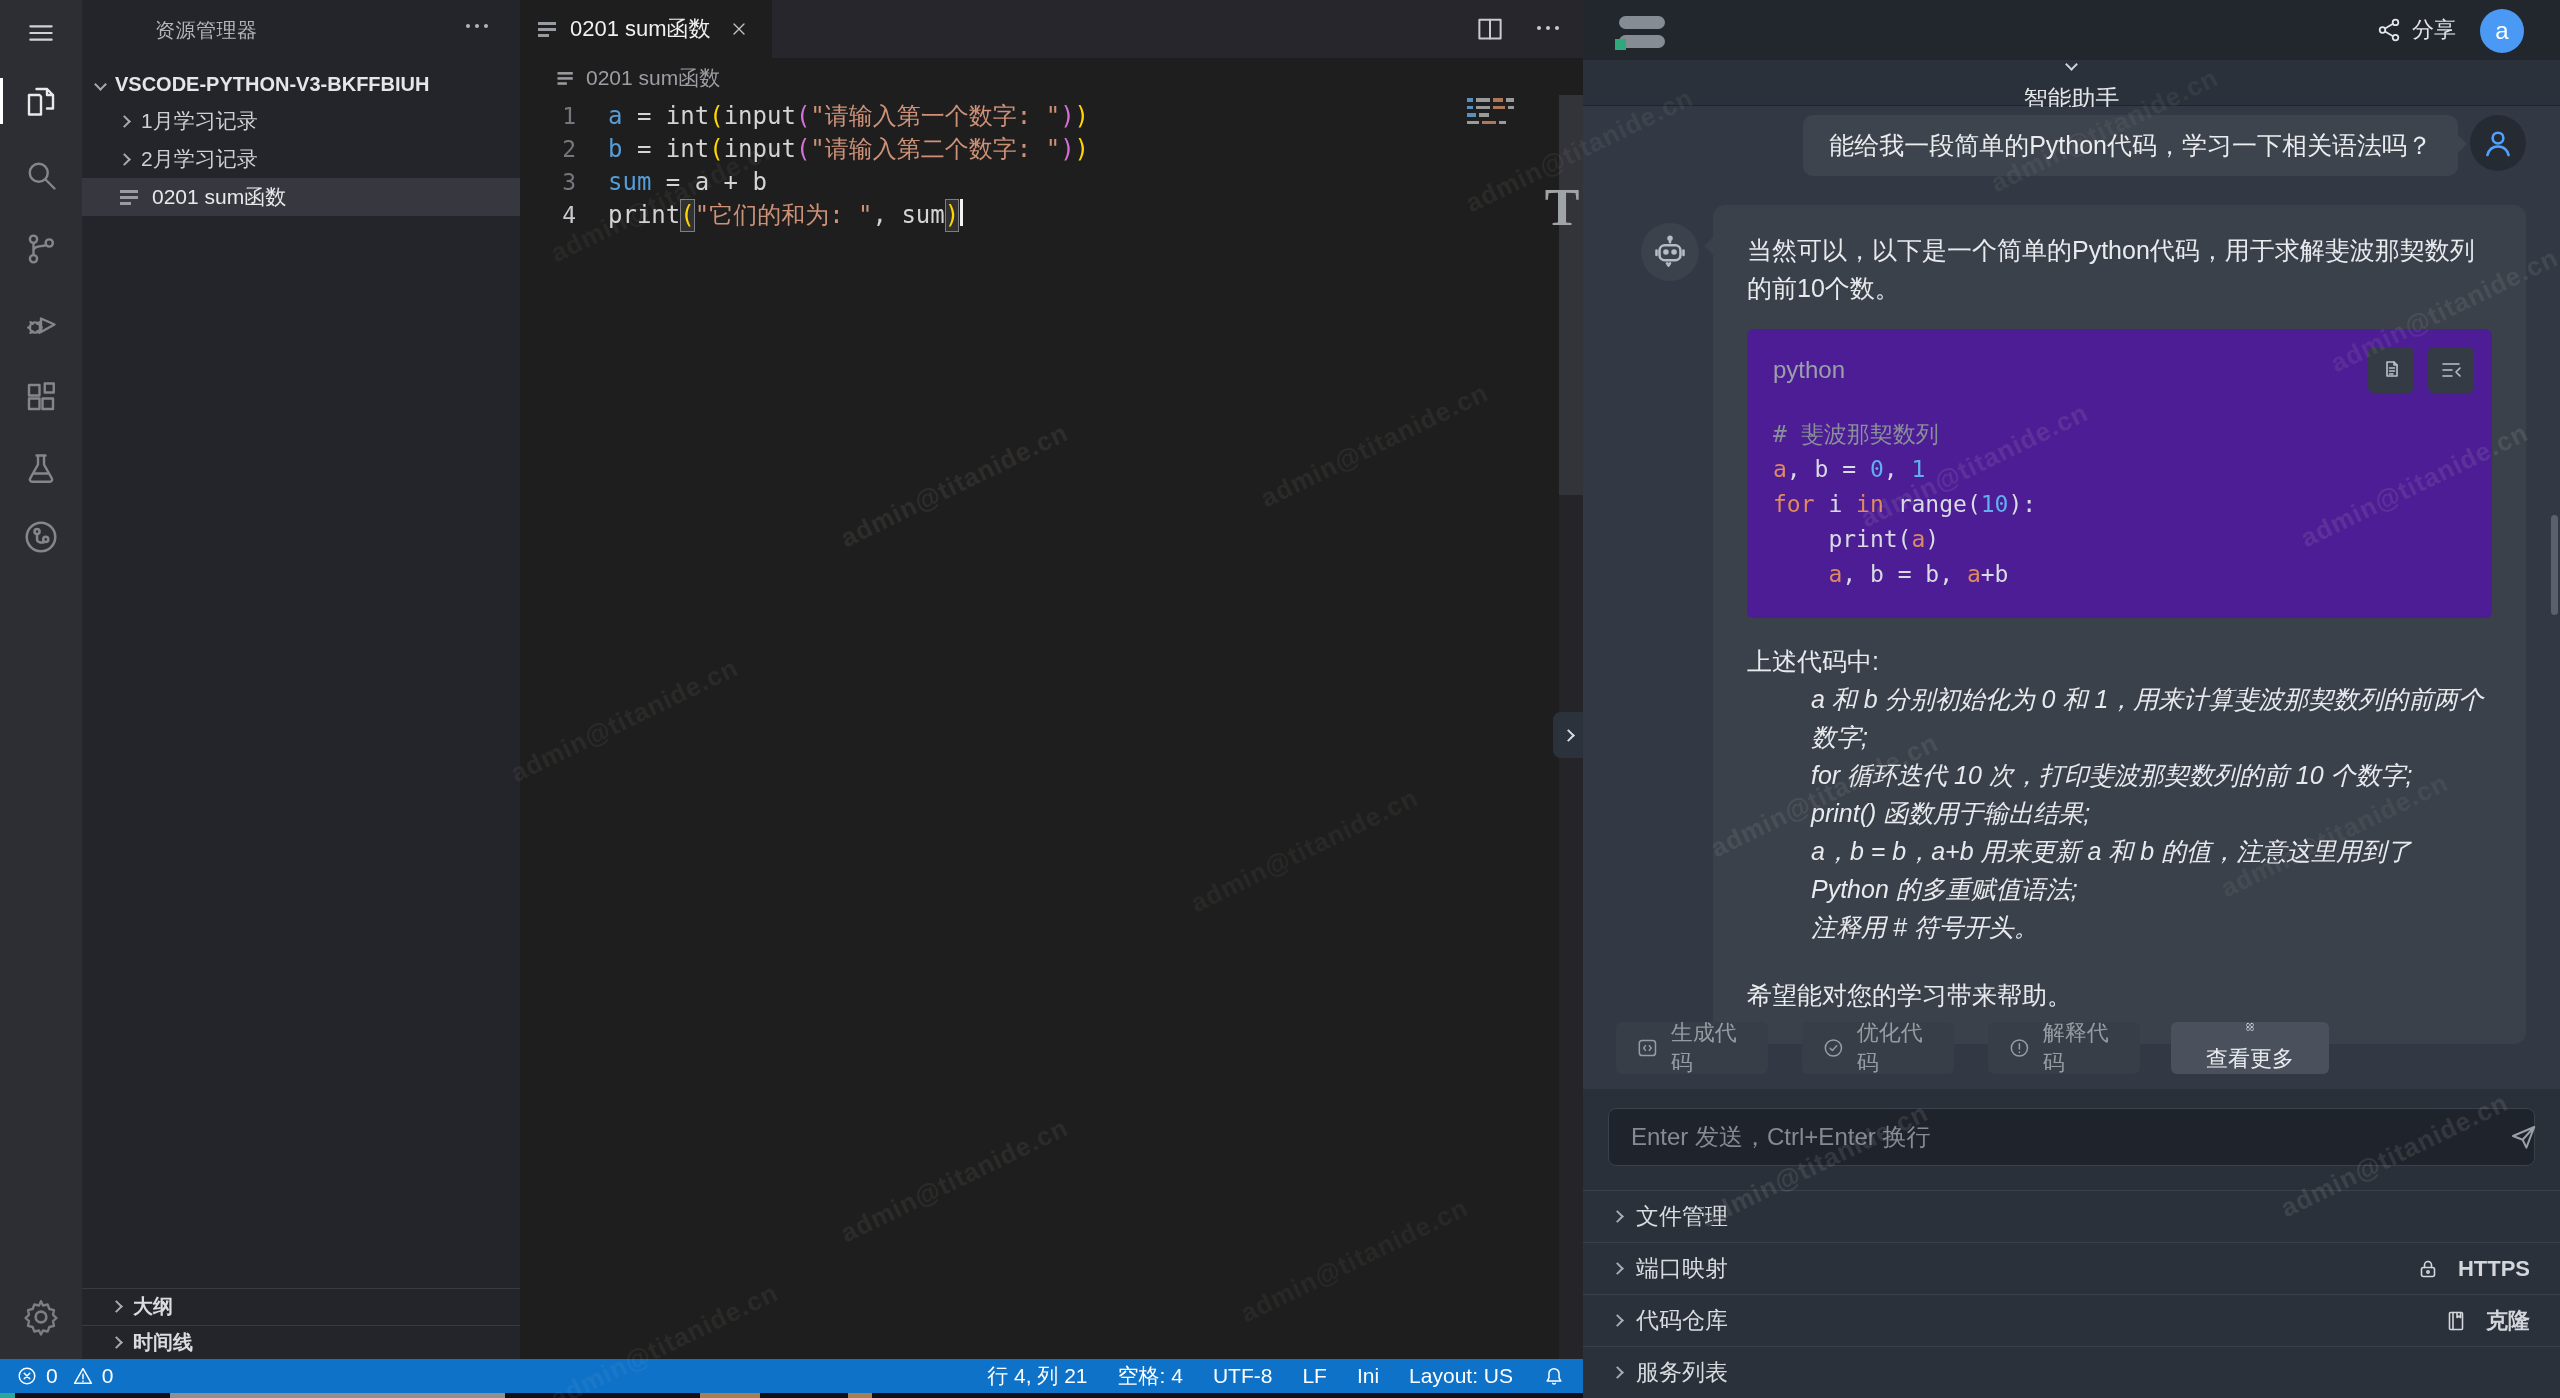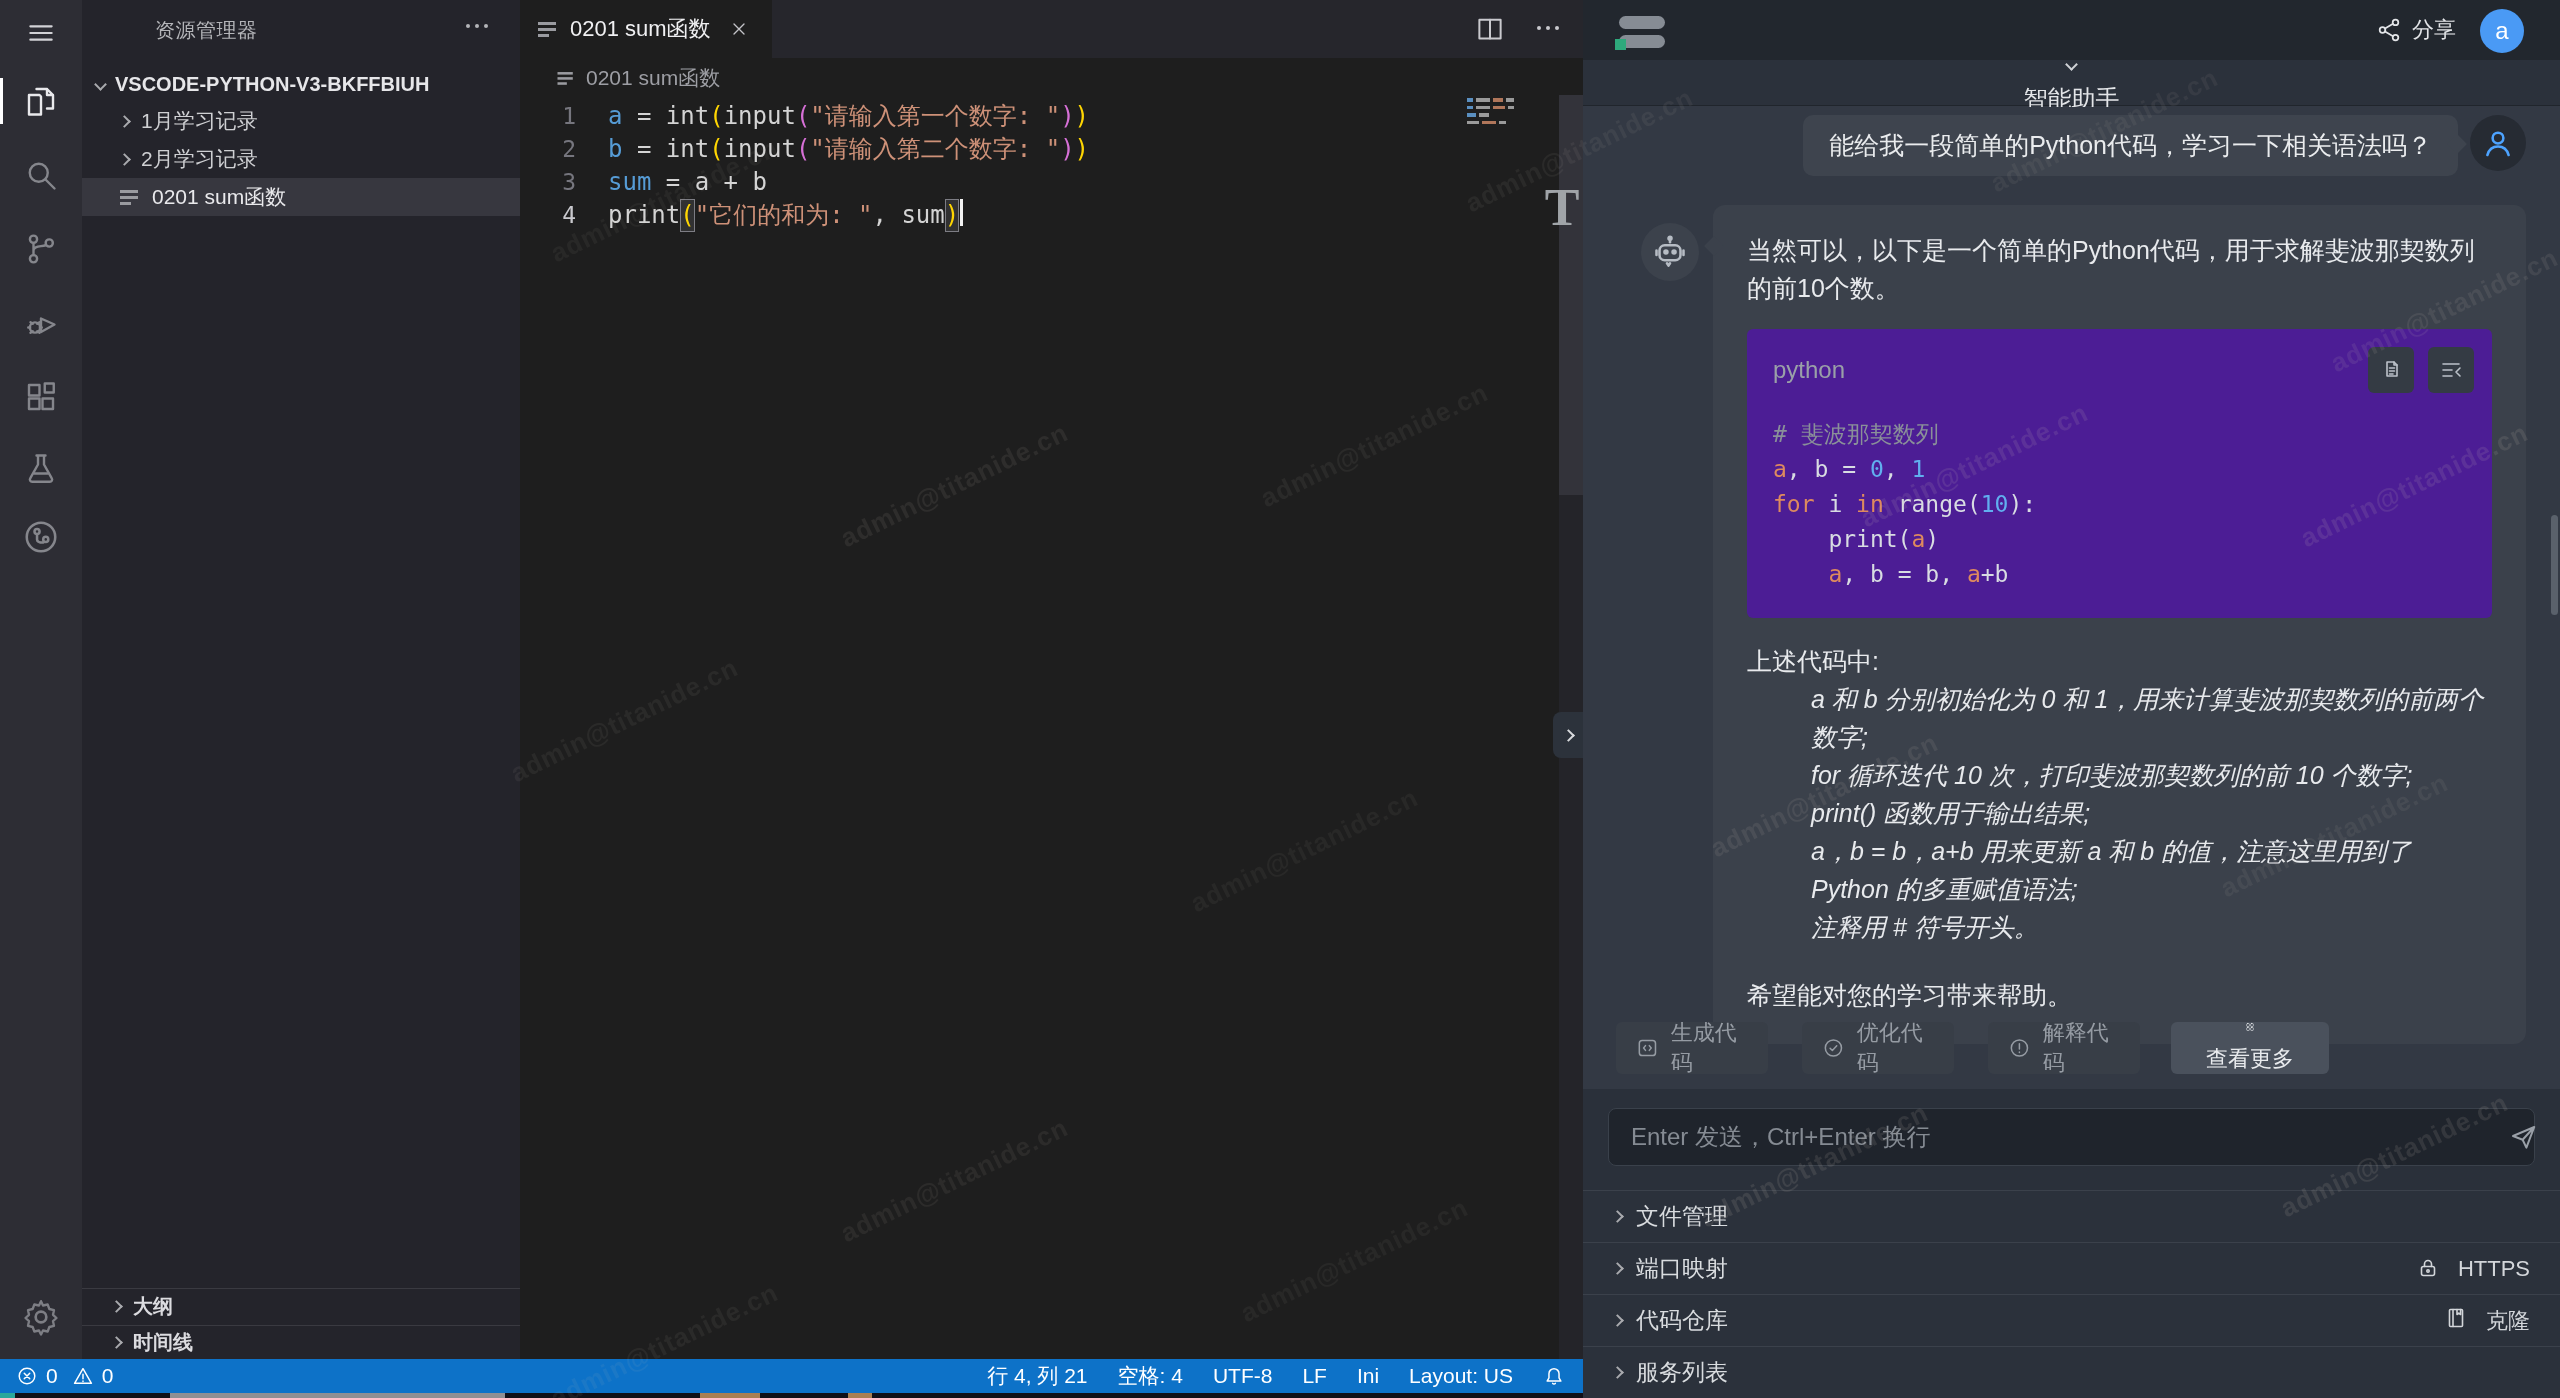--- a/index.html
+++ b/index.html
@@ -116,21 +116,21 @@
            gap:12px;padding:0 20px;font-size:22px;}
   .act-btn.primary{background:#4a515c;color:#e9ebee;flex-direction:column;}
   .inputstrip{position:absolute;left:1583px;top:1089px;width:977px;height:101px;background:#2a303a;}
   .chat-input{position:absolute;left:25px;top:19px;width:927px;height:58px;background:#1f242c;border:1px solid #3a414b;border-radius:8px;
               color:#f0abfc;font-size:24px;padding:0 70px 0 22px;outline:none;font-family:"Liberation Sans","DejaVu Sans",sans-serif;}
   .chat-input::placeholder{color:#858b93;}
   .send-ic{position:absolute;right:22px;top:33px;color:#9aa0a8;}
   .rp-sections{position:absolute;left:1583px;top:1190px;width:977px;height:208px;background:#2b313b;}
   .rp-sec{position:absolute;left:0;right:0;height:52px;border-top:1px solid #3b414b;display:flex;align-items:center;gap:14px;
           padding:0 30px;font-size:23px;color:#d9dcdf;}
-  .rp-sec .badge{margin-left:auto;display:flex;gap:18px;color:#d3d6da;font-size:22px;}
+  .rp-sec .badge{margin-left:auto;display:flex;align-items:center;gap:18px;color:#d3d6da;font-size:22px;font-weight:bold;}
   .rp-scrollthumb{position:absolute;right:2px;top:515px;width:7px;height:100px;border-radius:4px;background:#5a616b;}
 
   .wm{position:absolute;transform:rotate(-26deg);font-size:26px;font-weight:bold;letter-spacing:1px;color:#cdc3b8;pointer-events:none;white-space:nowrap;}
 </style>
 </head>
 <body>
 
 <div class="screen">
 
   <div class="abar">

